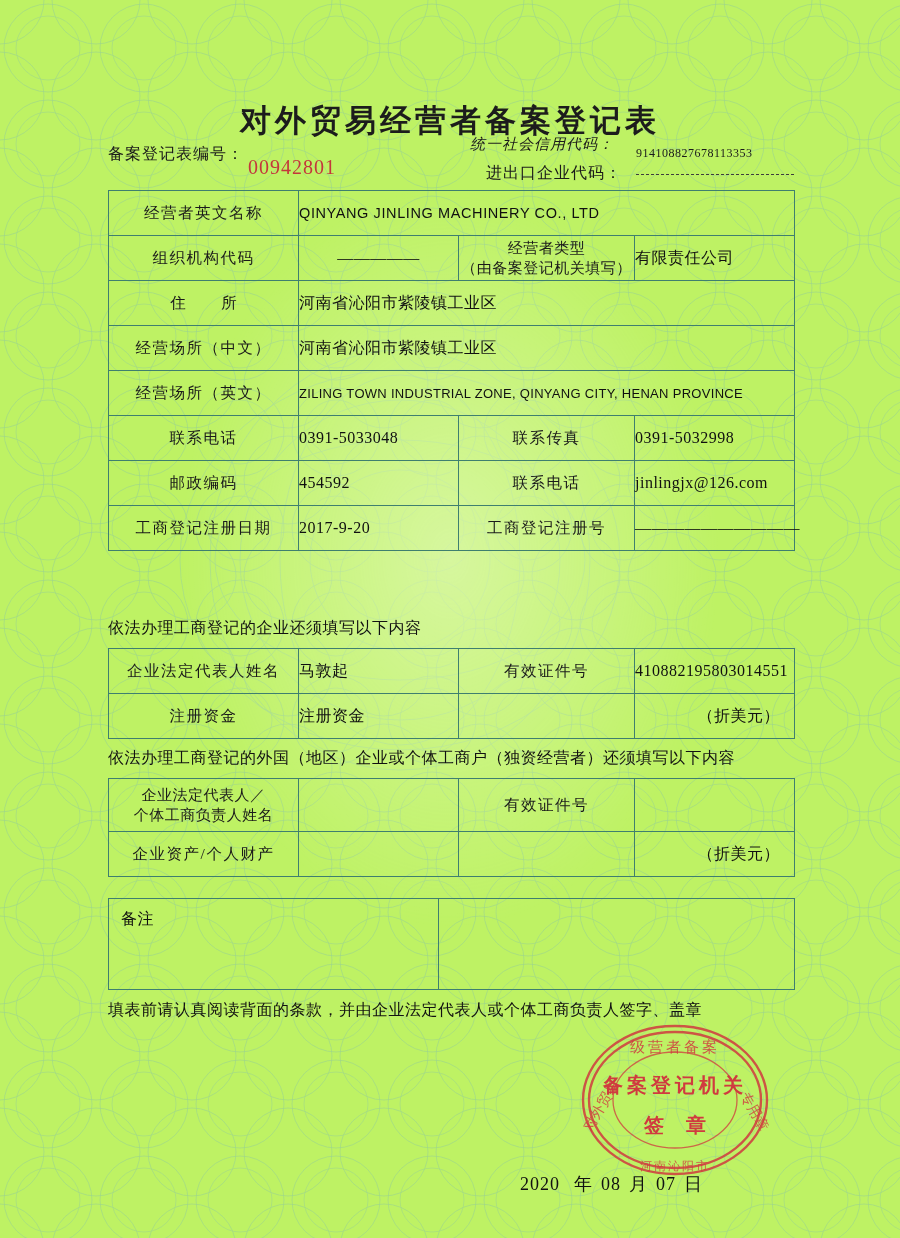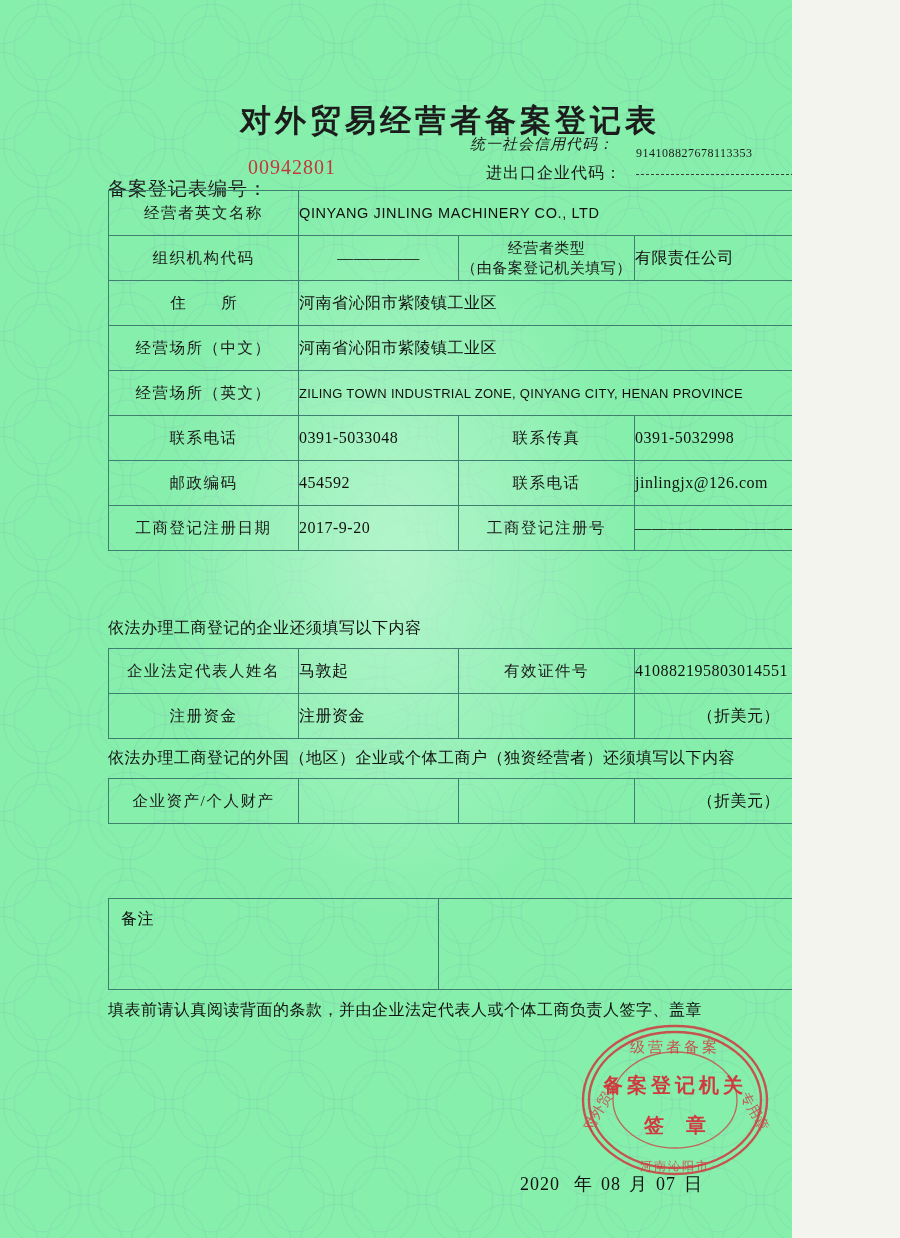--- a/index.html
+++ b/index.html
@@ -8,23 +8,23 @@
   }
   body {
     width: 900px;
     height: 1238px;
     background: #f3f4ee;
     font-family: "Liberation Sans", sans-serif;
     overflow: hidden;
   }
   .page {
     position: relative;
-    width: 792px;
+    width: 900px;
     height: 1238px;
-    background: #86efac;
+    background: #bef264;
     overflow: hidden;
   }
   
   .guilloche {
     position: absolute;
     inset: 0;
     opacity: 0.5;
     pointer-events: none;
   }
   .guilloche .g-svg { width: 100%; height: 100%; display: block; }
@@ -47,22 +47,22 @@
     color: #1c1c1c;
   }
   .lbl {
     font-family: "Liberation Serif", serif;
     font-size: 15.5px;
     color: #1a1a1a;
     letter-spacing: 1px;
   }
   .reg-no-label {
     position: absolute;
-    left: 108px; top: 176px;
-    font-size: 19px;
+    left: 108px; top: 144px;
+    font-size: 16px;
   }
   .reg-no-value {
     position: absolute;
     left: 248px; top: 156px;
     font-family: "Liberation Serif", serif;
     font-size: 20px;
     color: #c4373b;
     letter-spacing: 1px;
   }
   .credit-label {
@@ -341,20 +341,29 @@
 
     <table class="tbl" style="left:108px; top:778px; width:686px;">
       <colgroup>
         <col style="width:190px">
         <col style="width:160px">
         <col style="width:176px">
         <col style="width:160px">
       </colgroup>
       <tbody>
         <tr>
+          <td class="cell-label two" style="height:52px;">
+            <div>企业法定代表人／</div>
+            <div>个体工商负责人姓名</div>
+          </td>
+          <td class="cell-value"></td>
+          <td class="cell-label">有效证件号</td>
+          <td class="cell-value"></td>
+        </tr>
+        <tr>
           <td class="cell-label">企业资产/个人财产</td>
           <td class="cell-value"></td>
           <td class="cell-value"></td>
           <td class="cell-value right">（折美元）</td>
         </tr>
       </tbody>
     </table>
 
     <table class="tbl" style="left:108px; top:898px; width:686px;">
       <colgroup>

